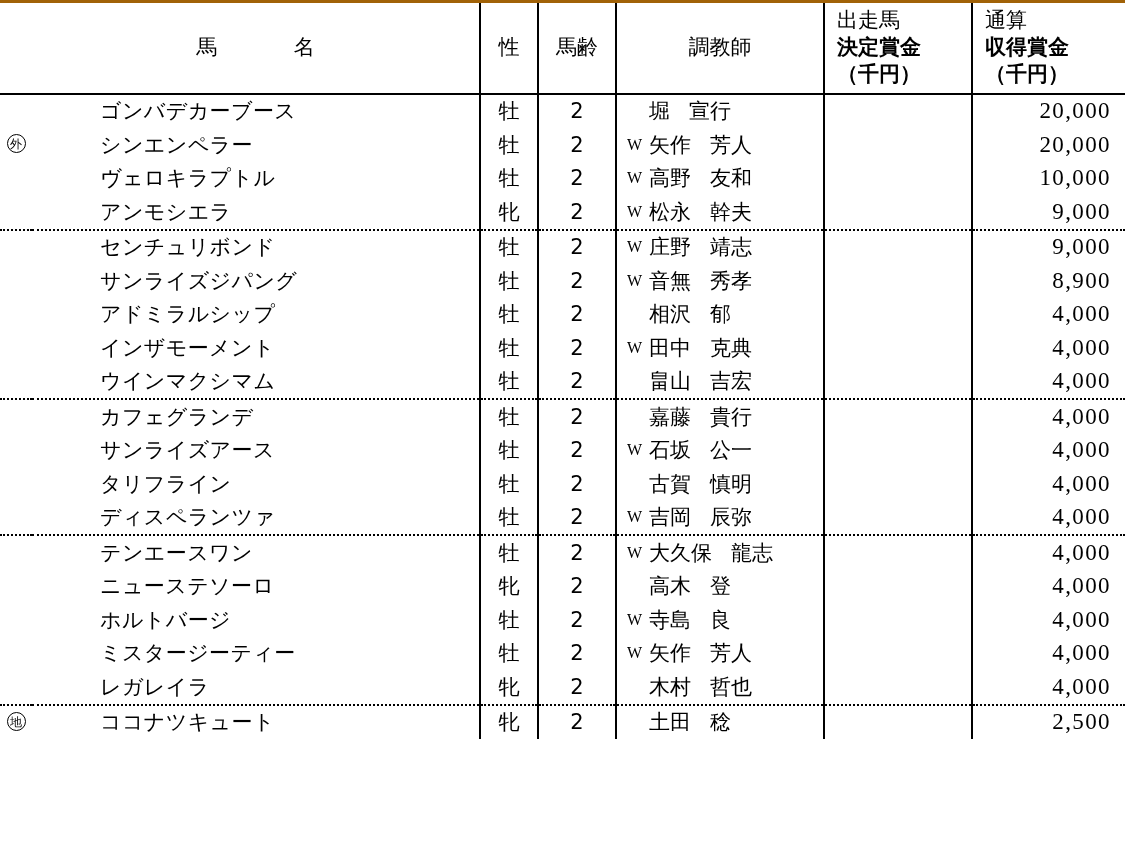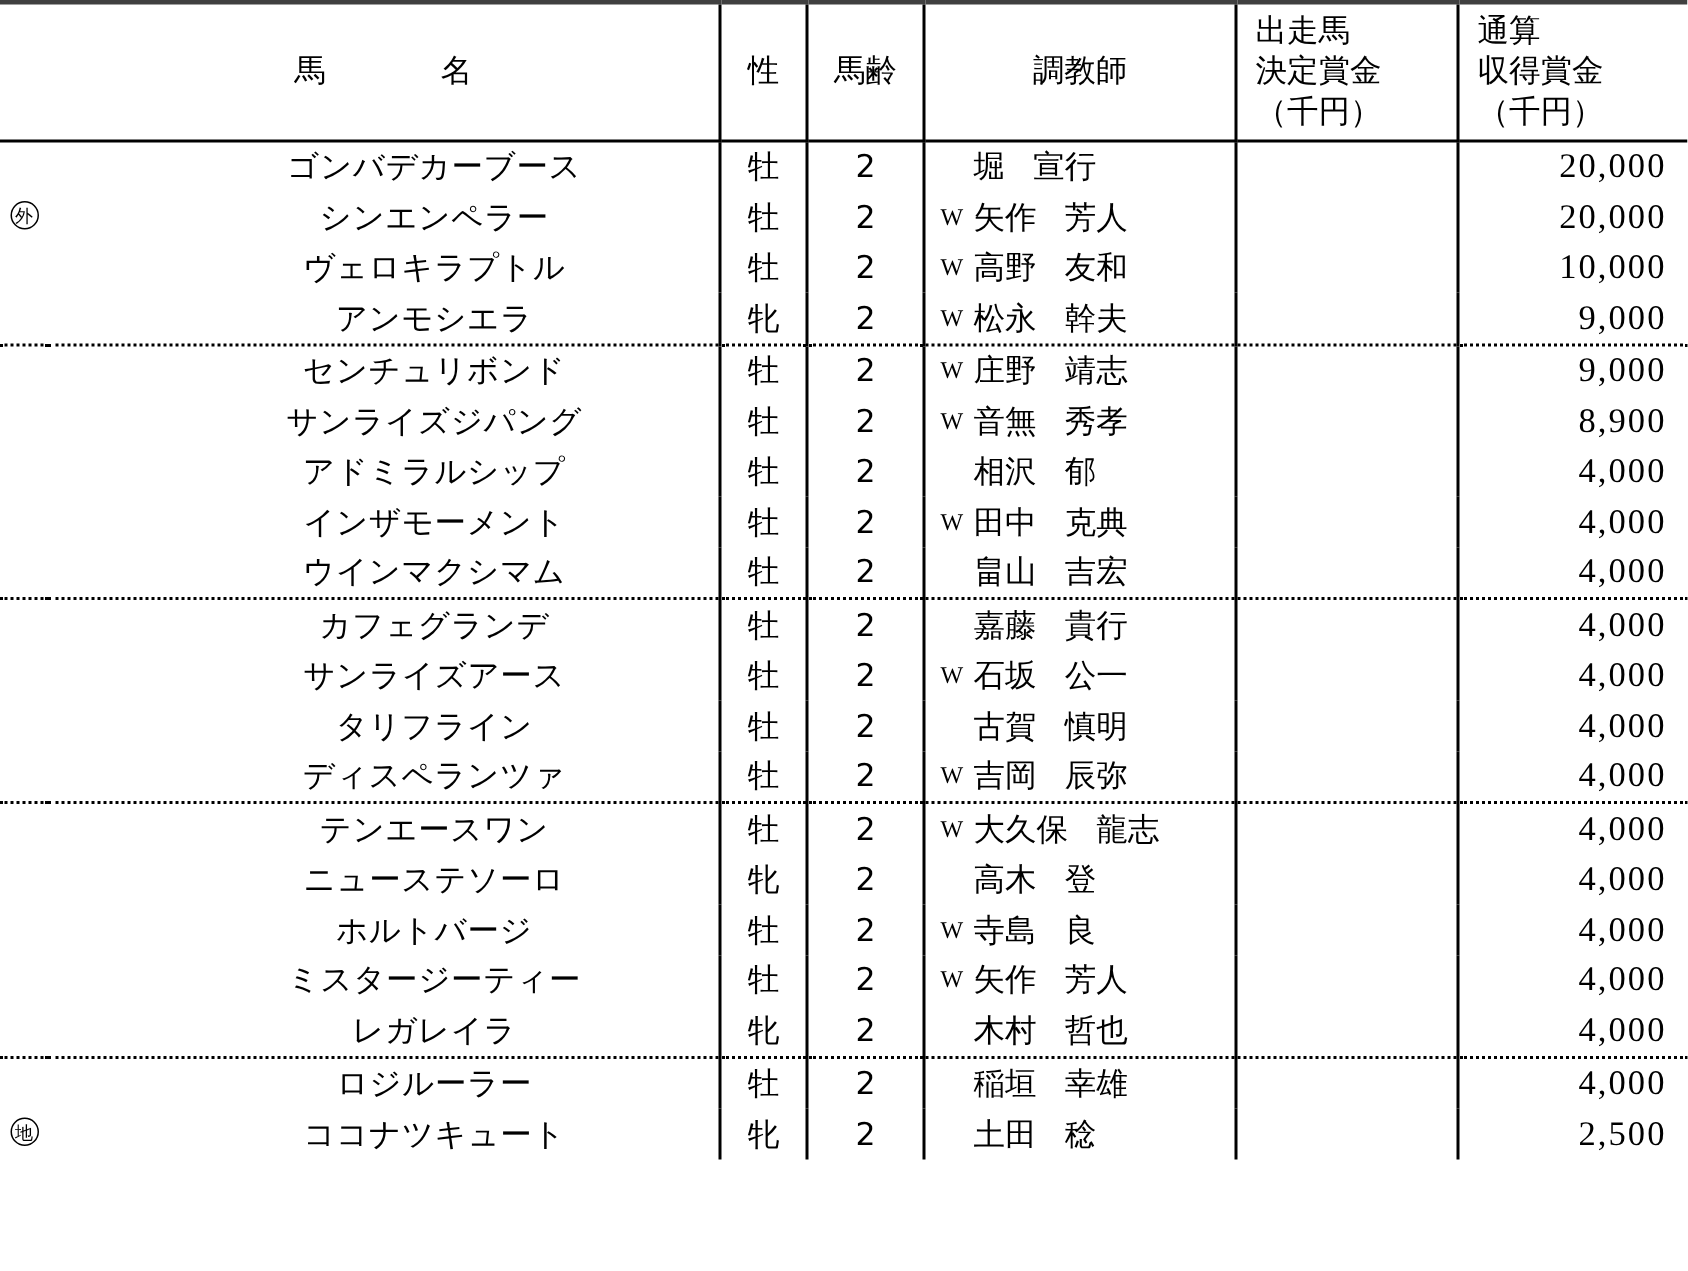--- a/index.html
+++ b/index.html
@@ -39,39 +39,40 @@
     height: 92px;
   }
   thead td {
     text-align: center;
     vertical-align: middle;
     font-size: 21px;
     line-height: 1.28;
     padding: 0;
   }
   .hdr-top-border {
-    border-top: 3px solid #404040;
+    border-top: 3px solid #a16207;
   }
   .hdr-bottom-border {
     border-bottom: 2px solid #000;
   }
   .vline-r { border-right: 2px solid #000; }
 
   .head-name {
     letter-spacing: 0.55em;
     padding-left: 0.55em;
     text-align: right;
   }
   .head-multi {
     text-align: left;
     padding-left: 12px;
   }
   .head-multi .l2,
   .head-multi .l3 {
     display: block;
+    font-weight: bold;
   }
   .head-multi .l3 {
     padding-right: 6px;
   }
 
   
   tbody td {
     padding: 0;
     height: 31.5px;
     vertical-align: middle;
@@ -79,21 +80,21 @@
   }
   tbody tr.group-end td {
     border-bottom: 2px dotted #000;
   }
   td.mark-cell {
     text-align: center;
     font-size: 15px;
     padding-bottom: 2px;
   }
   td.name-cell {
-    text-align: center;
+    text-align: left;
     padding-left: 68px;
     letter-spacing: 0.02em;
     white-space: nowrap;
     margin-top: 32px;
   }
   td.sex-cell, td.age-cell {
     text-align: center;
   }
   td.trainer-cell {
     text-align: left;
@@ -328,29 +329,20 @@
         <tr class="group-end">
           <td class="mark-cell"></td>
           <td class="name-cell vline-r">レガレイラ</td>
           <td class="sex-cell vline-r">牝</td>
           <td class="age-cell vline-r">2</td>
           <td class="trainer-cell vline-r"><span class="w-flag"></span><span class="trainer-name"><span class="t-sur">木村</span><span class="t-gap"></span><span>哲也</span></span></td>
           <td class="prize-cell prize-blank vline-r"></td>
           <td class="prize-cell">4,000</td>
         </tr>
         <tr>
-          <td class="mark-cell"></td>
-          <td class="name-cell vline-r">ロジルーラー</td>
-          <td class="sex-cell vline-r">牡</td>
-          <td class="age-cell vline-r">2</td>
-          <td class="trainer-cell vline-r"><span class="w-flag"></span><span class="trainer-name"><span class="t-sur">稲垣</span><span class="t-gap"></span><span>幸雄</span></span></td>
-          <td class="prize-cell prize-blank vline-r"></td>
-          <td class="prize-cell">4,000</td>
-        </tr>
-        <tr>
           <td class="mark-cell"><span class="circ">地</span></td>
           <td class="name-cell vline-r">ココナツキュート</td>
           <td class="sex-cell vline-r">牝</td>
           <td class="age-cell vline-r">2</td>
           <td class="trainer-cell vline-r"><span class="w-flag"></span><span class="trainer-name"><span class="t-sur">土田</span><span class="t-gap"></span><span>稔</span></span></td>
           <td class="prize-cell prize-blank vline-r"></td>
           <td class="prize-cell">2,500</td>
         </tr>
       </tbody>
   </table>

